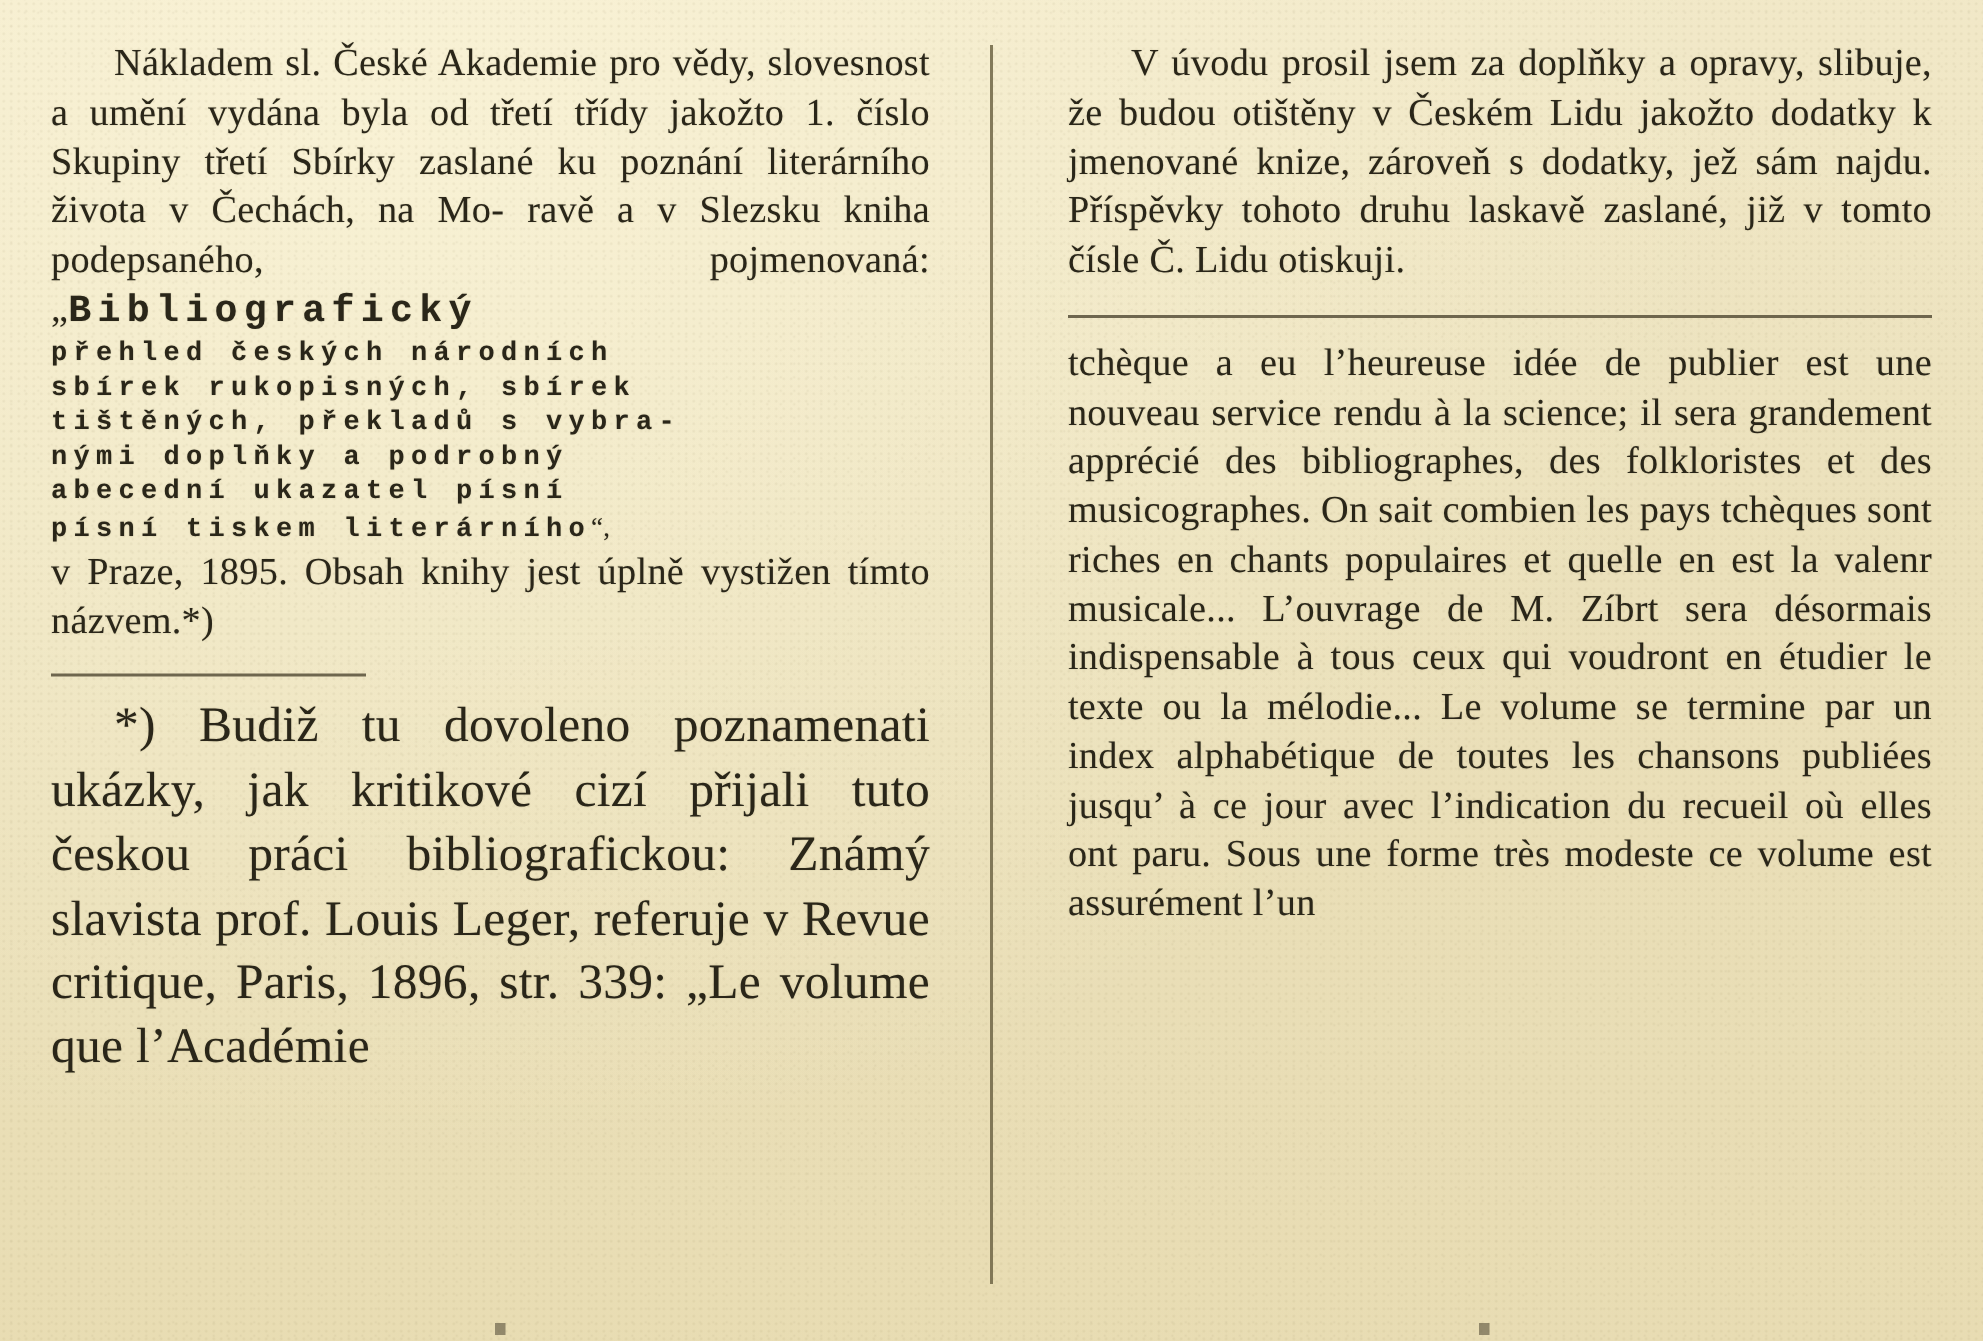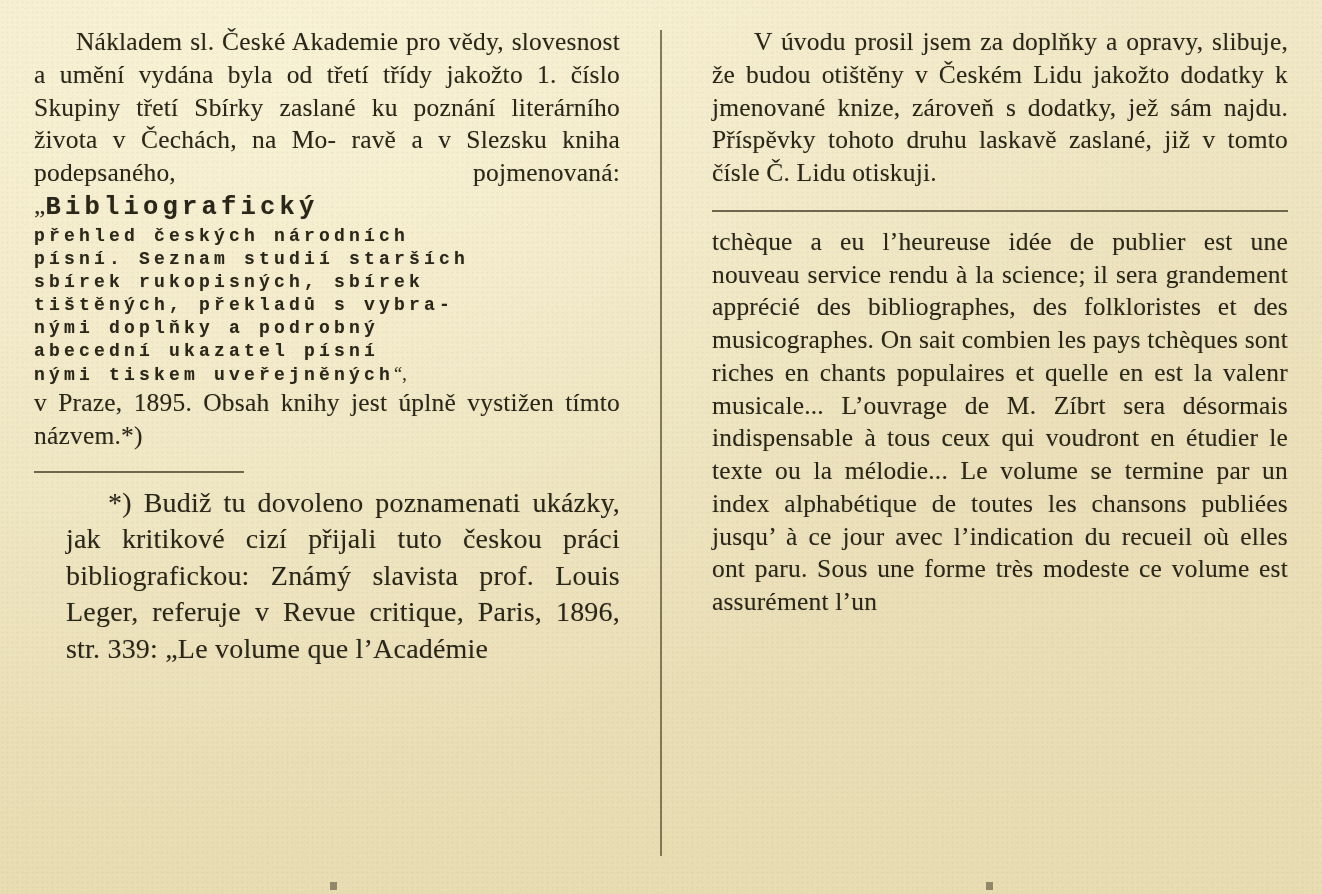--- a/index.html
+++ b/index.html
@@ -75,23 +75,22 @@
     border-top: 2px solid #5f5840;
     width: 210px;
     margin: 18px 0 12px 0;
     opacity: .9;
   }
   .rule-right {
     width: 100%;
     margin: 20px 0 14px 0;
   }
   .footnote p {
-    font-size: 28px;
+    font-size: 33px;
     line-height: 1.3;
-    margin-left: 32px;
   }
   .bottom-marks {
     position: absolute;
     left: 0; right: 0; bottom: 2px;
     height: 10px;
   }
   .mark {
     position: absolute;
     width: 7px; height: 8px;
     background: #4a4430;
@@ -115,28 +114,27 @@
         <span>vědy, slovesnost a umění vydána byla</span>
         <span>od třetí třídy jakožto 1. číslo Skupiny</span>
         <span>třetí Sbírky zaslané ku poznání</span>
         <span>literárního života v Čechách, na Mo-</span>
         <span>ravě a v Slezsku kniha podepsaného,</span>
         <span>pojmenovaná:</span>
         <span>„</span><span class="spaced">Bibliografický</span>
       </p>
 
       <p class="spaced">přehled českých národních</p>
-      <p class="spaced">písní. Seznam studií starších</p>
       <p class="spaced">sbírek rukopisných, sbírek</p>
       <p class="spaced">tištěných, překladů s vybra-</p>
       <p class="spaced">nými doplňky a podrobný</p>
       <p class="spaced">abecední ukazatel písní</p>
 
       <p>
-        <span class="spaced">nými tiskem uveřejněných</span><span>“,</span>
+        <span class="spaced">písní tiskem literárního</span><span>“,</span>
       </p>
 
       <p class="body-main">v Praze, 1895. Obsah knihy jest úplně vystižen tímto názvem.*)</p>
 
       <hr class="rule">
 
       <div class="footnote">
         <p class="indent">*) Budiž tu dovoleno poznamenati ukázky, jak kritikové cizí přijali tuto českou práci bibliografickou: Známý slavista prof. Louis Leger, referuje v Revue critique, Paris, 1896, str. 339: „Le volume que l’Académie</p>
       </div>
     </div>

